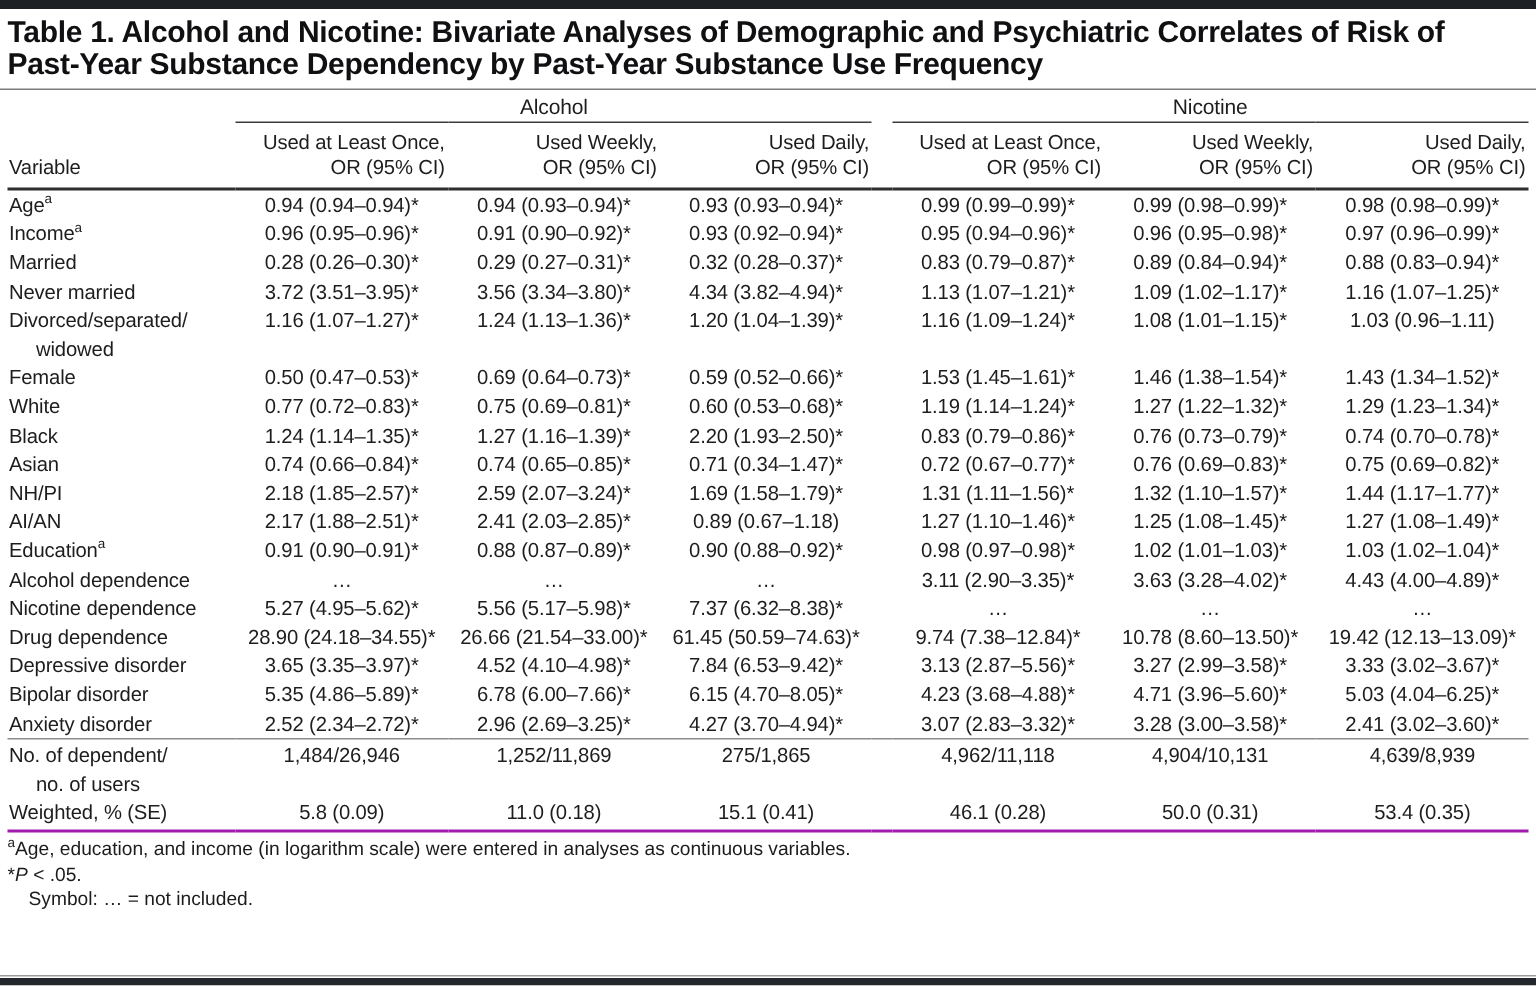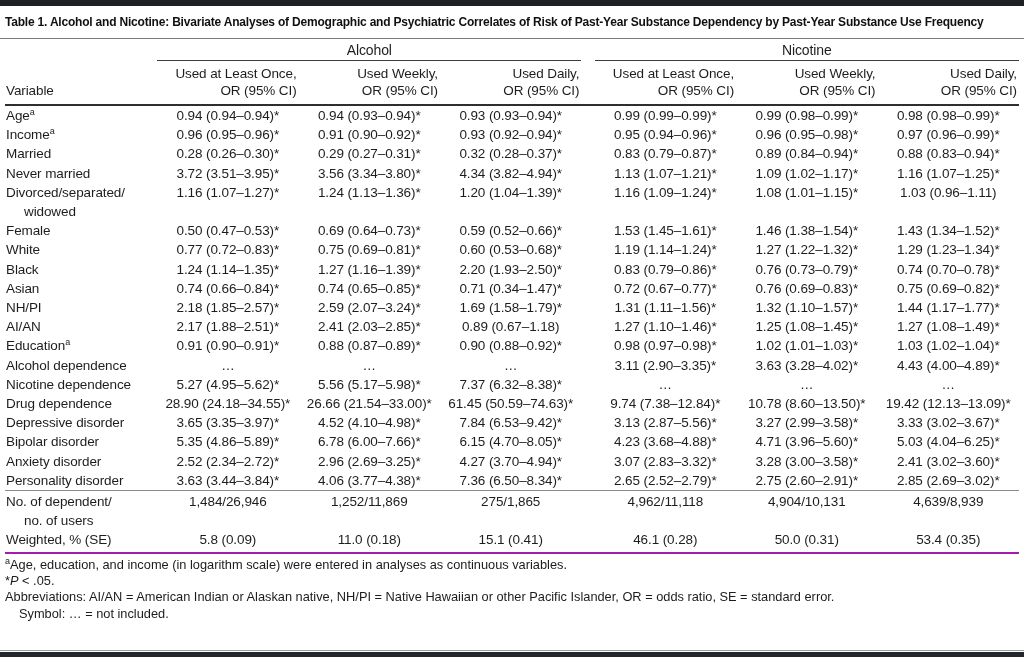--- a/index.html
+++ b/index.html
@@ -7,21 +7,21 @@
     width: 1024px; height: 657px;
     background: #ffffff;
     font-family: "Liberation Sans", sans-serif;
     color: #1d1d1f;
     overflow: hidden;
     position: relative;
   }
   .top-bar { height: 6px; background: #1d2025; }
   .title {
     font-weight: bold;
-    font-size: 12px;
+    font-size: 20px;
     line-height: 21px;
     letter-spacing: -0.2px;
     color: #101012;
     margin: 6px 5px 5px 5px;
     max-width: 1006px;
   }
   .title-rule { border-top: 1px solid #7d7d7d; margin: 0 0 0 0; }
 
   table {
     width: 1014px;
@@ -310,30 +310,20 @@
       <tr>
         <td class="label">Anxiety disorder</td>
         <td class="value">2.52 (2.34–2.72)*</td>
         <td class="value">2.96 (2.69–3.25)*</td>
         <td class="value">4.27 (3.70–4.94)*</td>
         <td></td>
         <td class="value">3.07 (2.83–3.32)*</td>
         <td class="value">3.28 (3.00–3.58)*</td>
         <td class="value">2.41 (3.02–3.60)*</td>
       </tr>
-      <tr>
-        <td class="label">Personality disorder</td>
-        <td class="value">3.63 (3.44–3.84)*</td>
-        <td class="value">4.06 (3.77–4.38)*</td>
-        <td class="value">7.36 (6.50–8.34)*</td>
-        <td></td>
-        <td class="value">2.65 (2.52–2.79)*</td>
-        <td class="value">2.75 (2.60–2.91)*</td>
-        <td class="value">2.85 (2.69–3.02)*</td>
-      </tr>
       <tr class="summary-first">
         <td class="label">No. of dependent/<span class="wrap-indent">no. of users</span></td>
         <td class="value">1,484/26,946</td>
         <td class="value">1,252/11,869</td>
         <td class="value">275/1,865</td>
         <td></td>
         <td class="value">4,962/11,118</td>
         <td class="value">4,904/10,131</td>
         <td class="value">4,639/8,939</td>
       </tr>
@@ -346,20 +336,19 @@
         <td class="value">46.1 (0.28)</td>
         <td class="value">50.0 (0.31)</td>
         <td class="value">53.4 (0.35)</td>
       </tr>
     </tbody>
 </table>
 
 <div class="footnotes">
   <div class="fn"><sup>a</sup><span>Age, education, and income (in logarithm scale) were entered in analyses as continuous variables.</span></div>
   <div class="fn"><span>*</span><i>P</i><span> &lt; .05.</span></div>
-  <div class="fn">Abbreviations: AI/AN = American Indian or Alaskan native, NH/PI = Native Hawaiian or other Pacific Islander, OR = odds ratio, SE = standard error.</div>
   <div class="fn fn-indent">Symbol: … = not included.</div>
 </div>
 
 <div class="bottom-rules">
   <div class="bottom-thin"></div>
   <div class="bottom-bar"></div>
 </div>
 
 </body></html>

